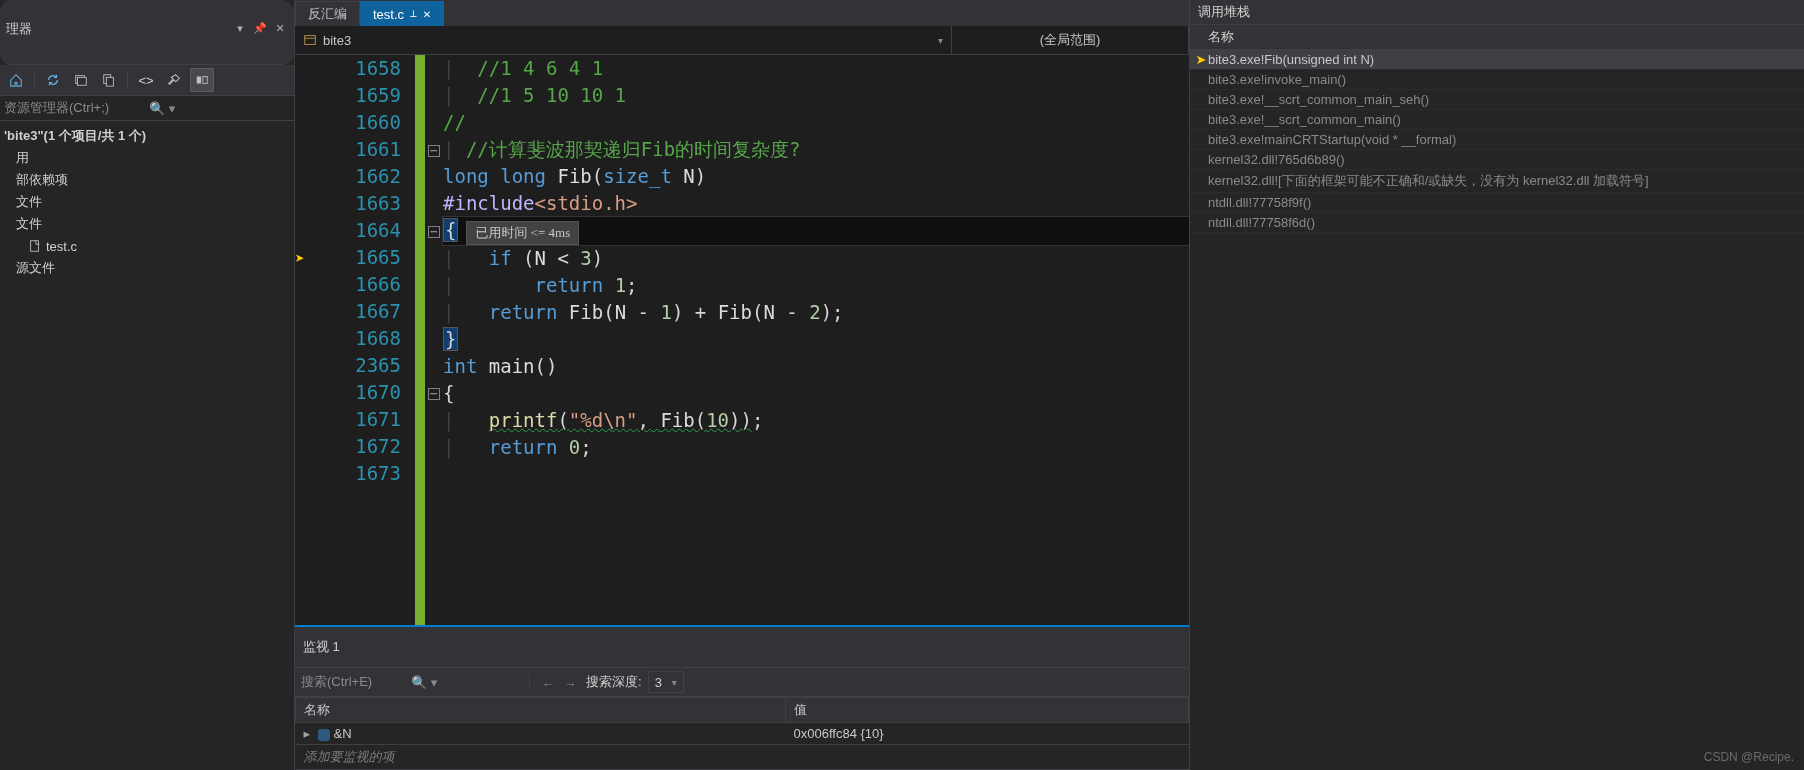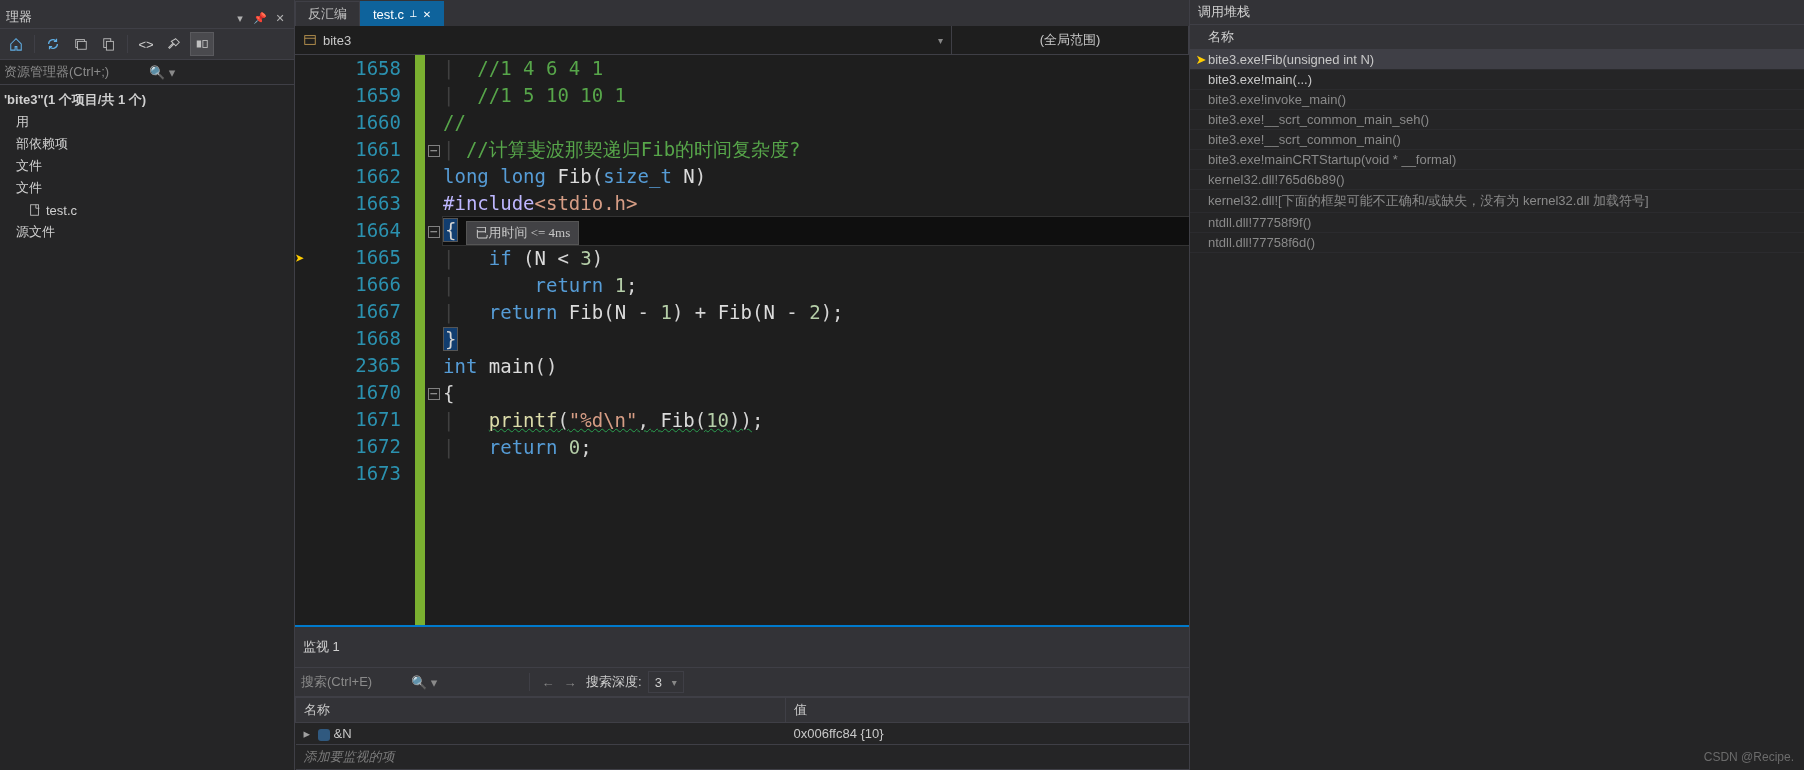--- a/index.html
+++ b/index.html
@@ -15,21 +15,21 @@
   --selected-bg:#3f3f46;
 }
 html,body{margin:0;padding:0;background:#1b1b1c;color:var(--text);font-family:"Segoe UI",Arial,sans-serif;font-size:13px;width:1804px;height:770px;overflow:hidden;}
 
 .root{display:flex;width:100%;height:100%;}
 .left-col{width:294px;display:flex;flex-direction:column;background:var(--bg2);border-right:1px solid var(--border);}
 .mid-col{flex:1;display:flex;flex-direction:column;min-width:0;}
 .right-col{width:614px;display:flex;flex-direction:column;background:var(--bg2);border-left:1px solid var(--border);}
 
 
-.panel-header{background:var(--bg4);border-bottom:1px solid var(--border);display:flex;align-items:flex-end;padding:2px 6px;height:24px;}
+.panel-header{background:var(--bg4);border-bottom:1px solid var(--border);display:flex;align-items:flex-start;padding:20px 6px;height:24px;border-radius:12px;}
 .panel-header .title{flex:1;}
 .panel-header .glyphs{display:flex;gap:4px;color:#b0b0b0;}
 .glyph{width:16px;height:16px;display:flex;align-items:center;justify-content:center;font-size:11px;}
 
 .toolbar-row{display:flex;align-items:center;gap:4px;padding:3px 4px;border-bottom:1px solid var(--border);background:var(--bg4);}
 .toolbar-btn{width:22px;height:22px;display:flex;align-items:center;justify-content:center;border:1px solid transparent;color:#d0d0d0;}
 .toolbar-btn.pressed{border:1px solid #5a5a5e;background:#4a4a4e;}
 .toolbar-sep{width:1px;height:18px;background:var(--border);margin:0 2px;}
 
 .search-row{display:flex;align-items:center;padding:3px 4px;border-bottom:1px solid var(--border);}
@@ -366,24 +366,20 @@
   </div>
 
   <div class="right-col">
     <div class="cs-header">调用堆栈</div>
     <div class="cs-th">名称</div>
     <div id="cs-body">
         <div class="cs-row selected">
           <span class="mark">➤</span>
           <span>bite3.exe!Fib(unsigned int N)</span>
         </div>
-        <div class="cs-row">
-          <span class="mark"></span>
-          <span>bite3.exe!main(...)</span>
-        </div>
         <div class="cs-row dim">
           <span class="mark"></span>
           <span>bite3.exe!invoke_main()</span>
         </div>
         <div class="cs-row dim">
           <span class="mark"></span>
           <span>bite3.exe!__scrt_common_main_seh()</span>
         </div>
         <div class="cs-row dim">
           <span class="mark"></span>

